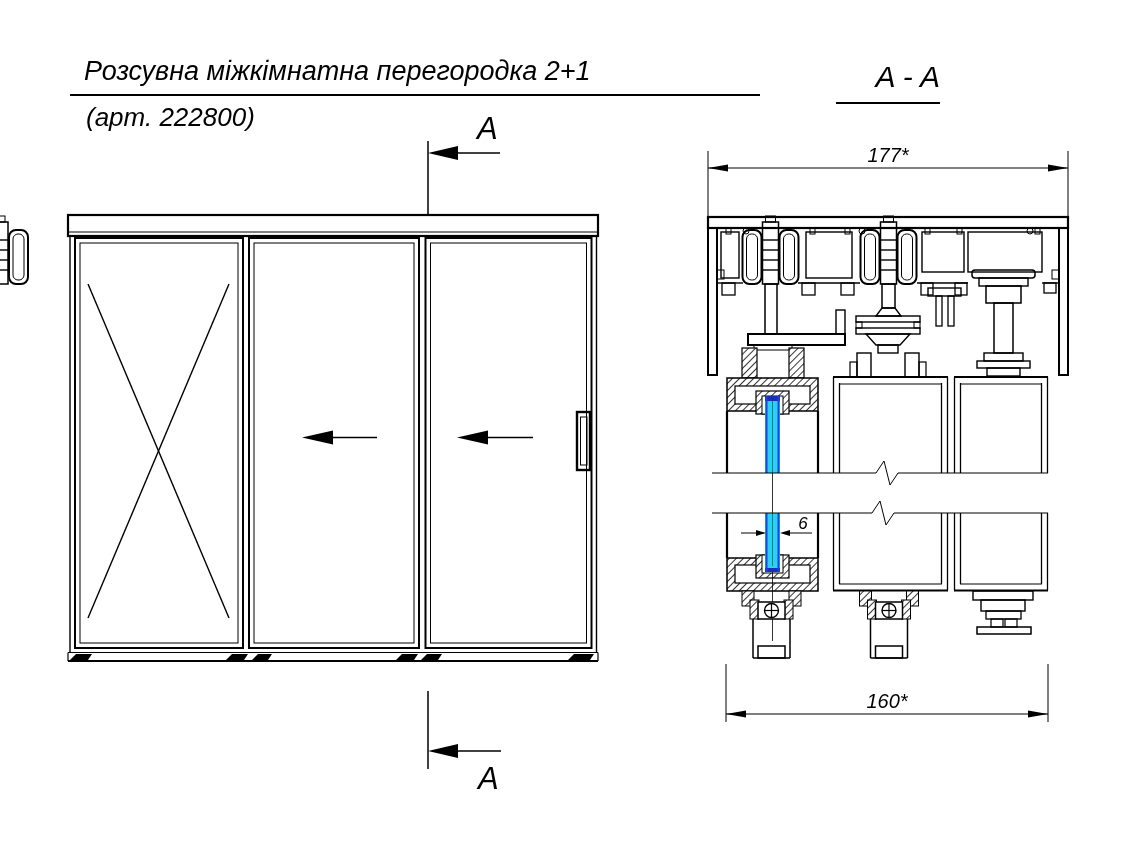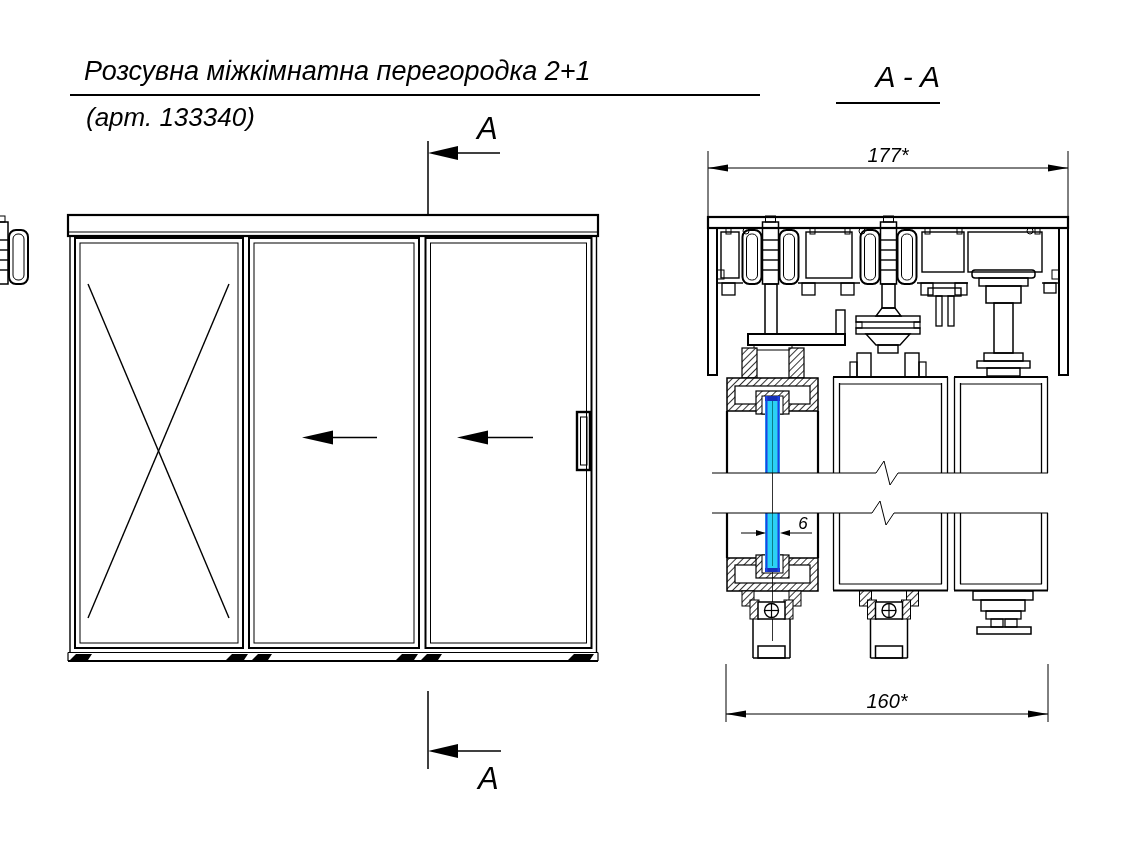--- a/index.html
+++ b/index.html
@@ -19,21 +19,21 @@
   svg .glasscap{fill:var(--glass-cap,#1630b8);stroke:none;}
   svg .glassedge{stroke:var(--glass-edge,#1d41e3);fill:none;}
   svg .glasscenter{stroke:var(--glass-center,#0a7d87);fill:none;}
 </style>
 </head>
 <body>
 
 <div id="page">
 
   <div class="title-line">Розсувна міжкімнатна перегородка 2+1</div>
-  <div class="subtitle-line">(арт. 133340)</div>
+  <div class="subtitle-line">(арт. 222800)</div>
   <div class="section-title">A - A</div>
 
   <svg width="1136" height="850" viewBox="0 0 1136 850">
     <defs>
       <pattern id="hatch" width="5" height="5" patternUnits="userSpaceOnUse" patternTransform="rotate(45)">
         <rect width="5" height="5" fill="#ffffff"></rect>
         <line x1="0" y1="0" x2="0" y2="5" stroke="#000" stroke-width="1.6"></line>
       </pattern>
     </defs>
 

